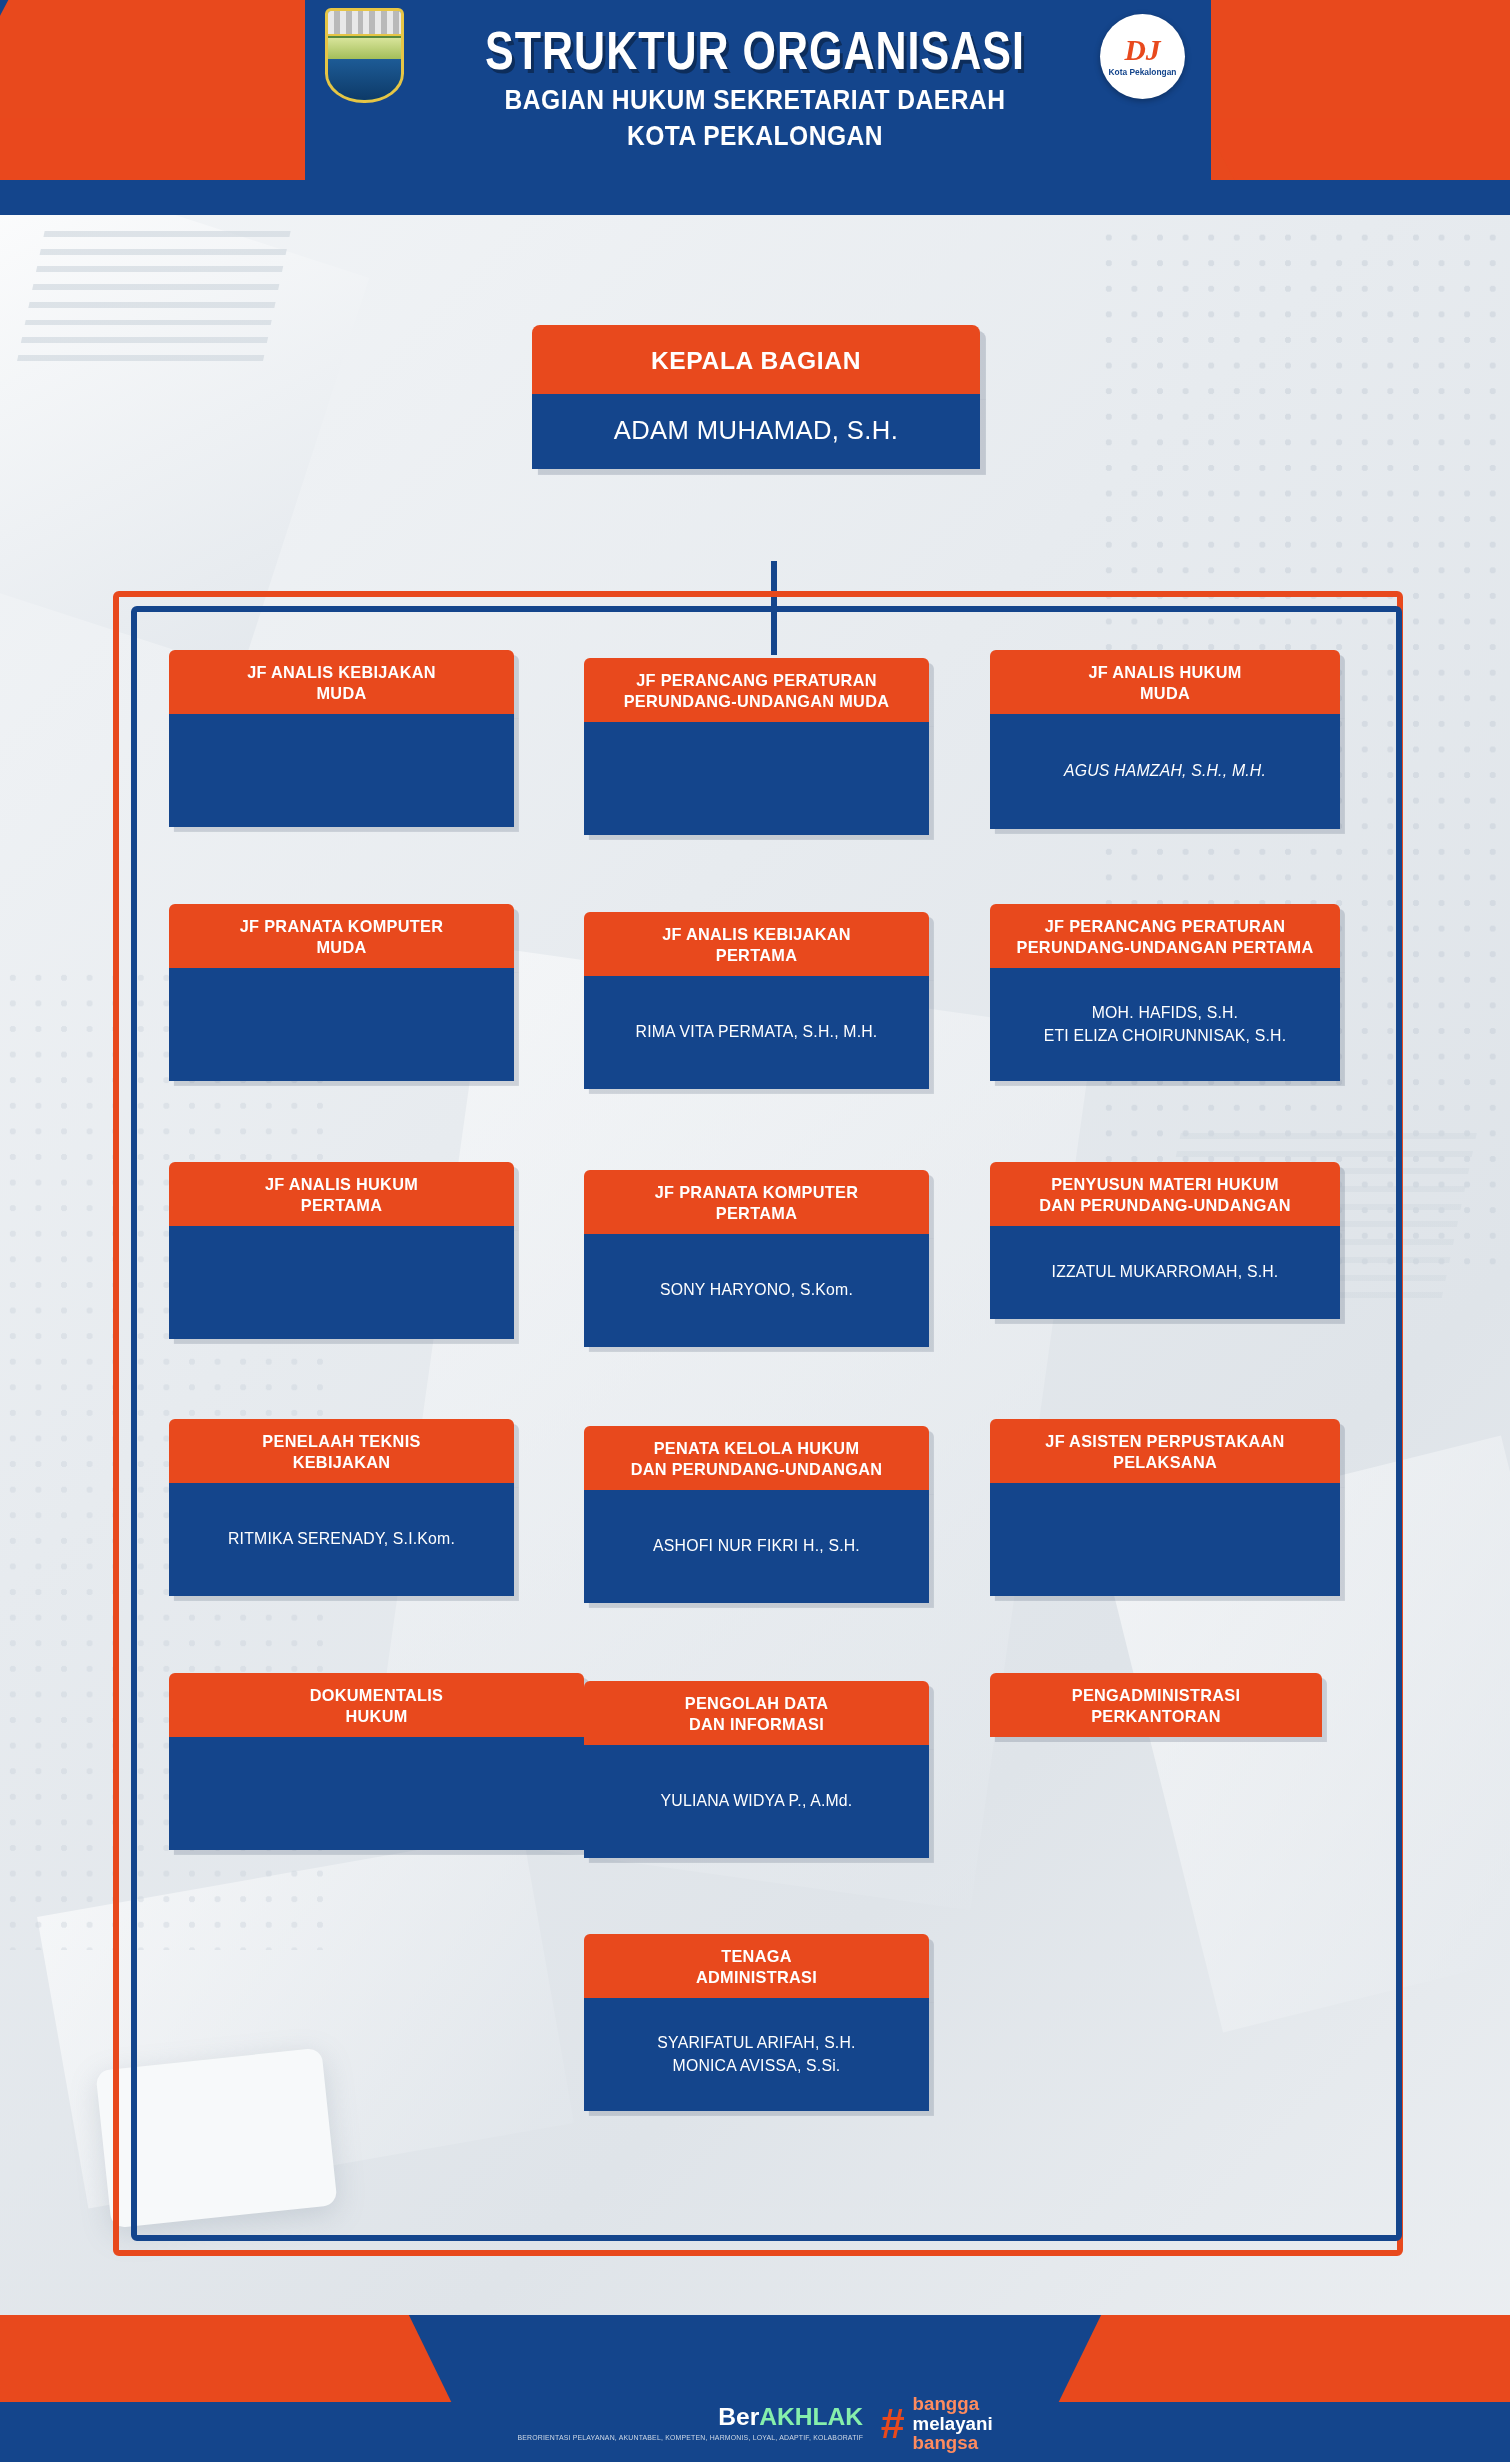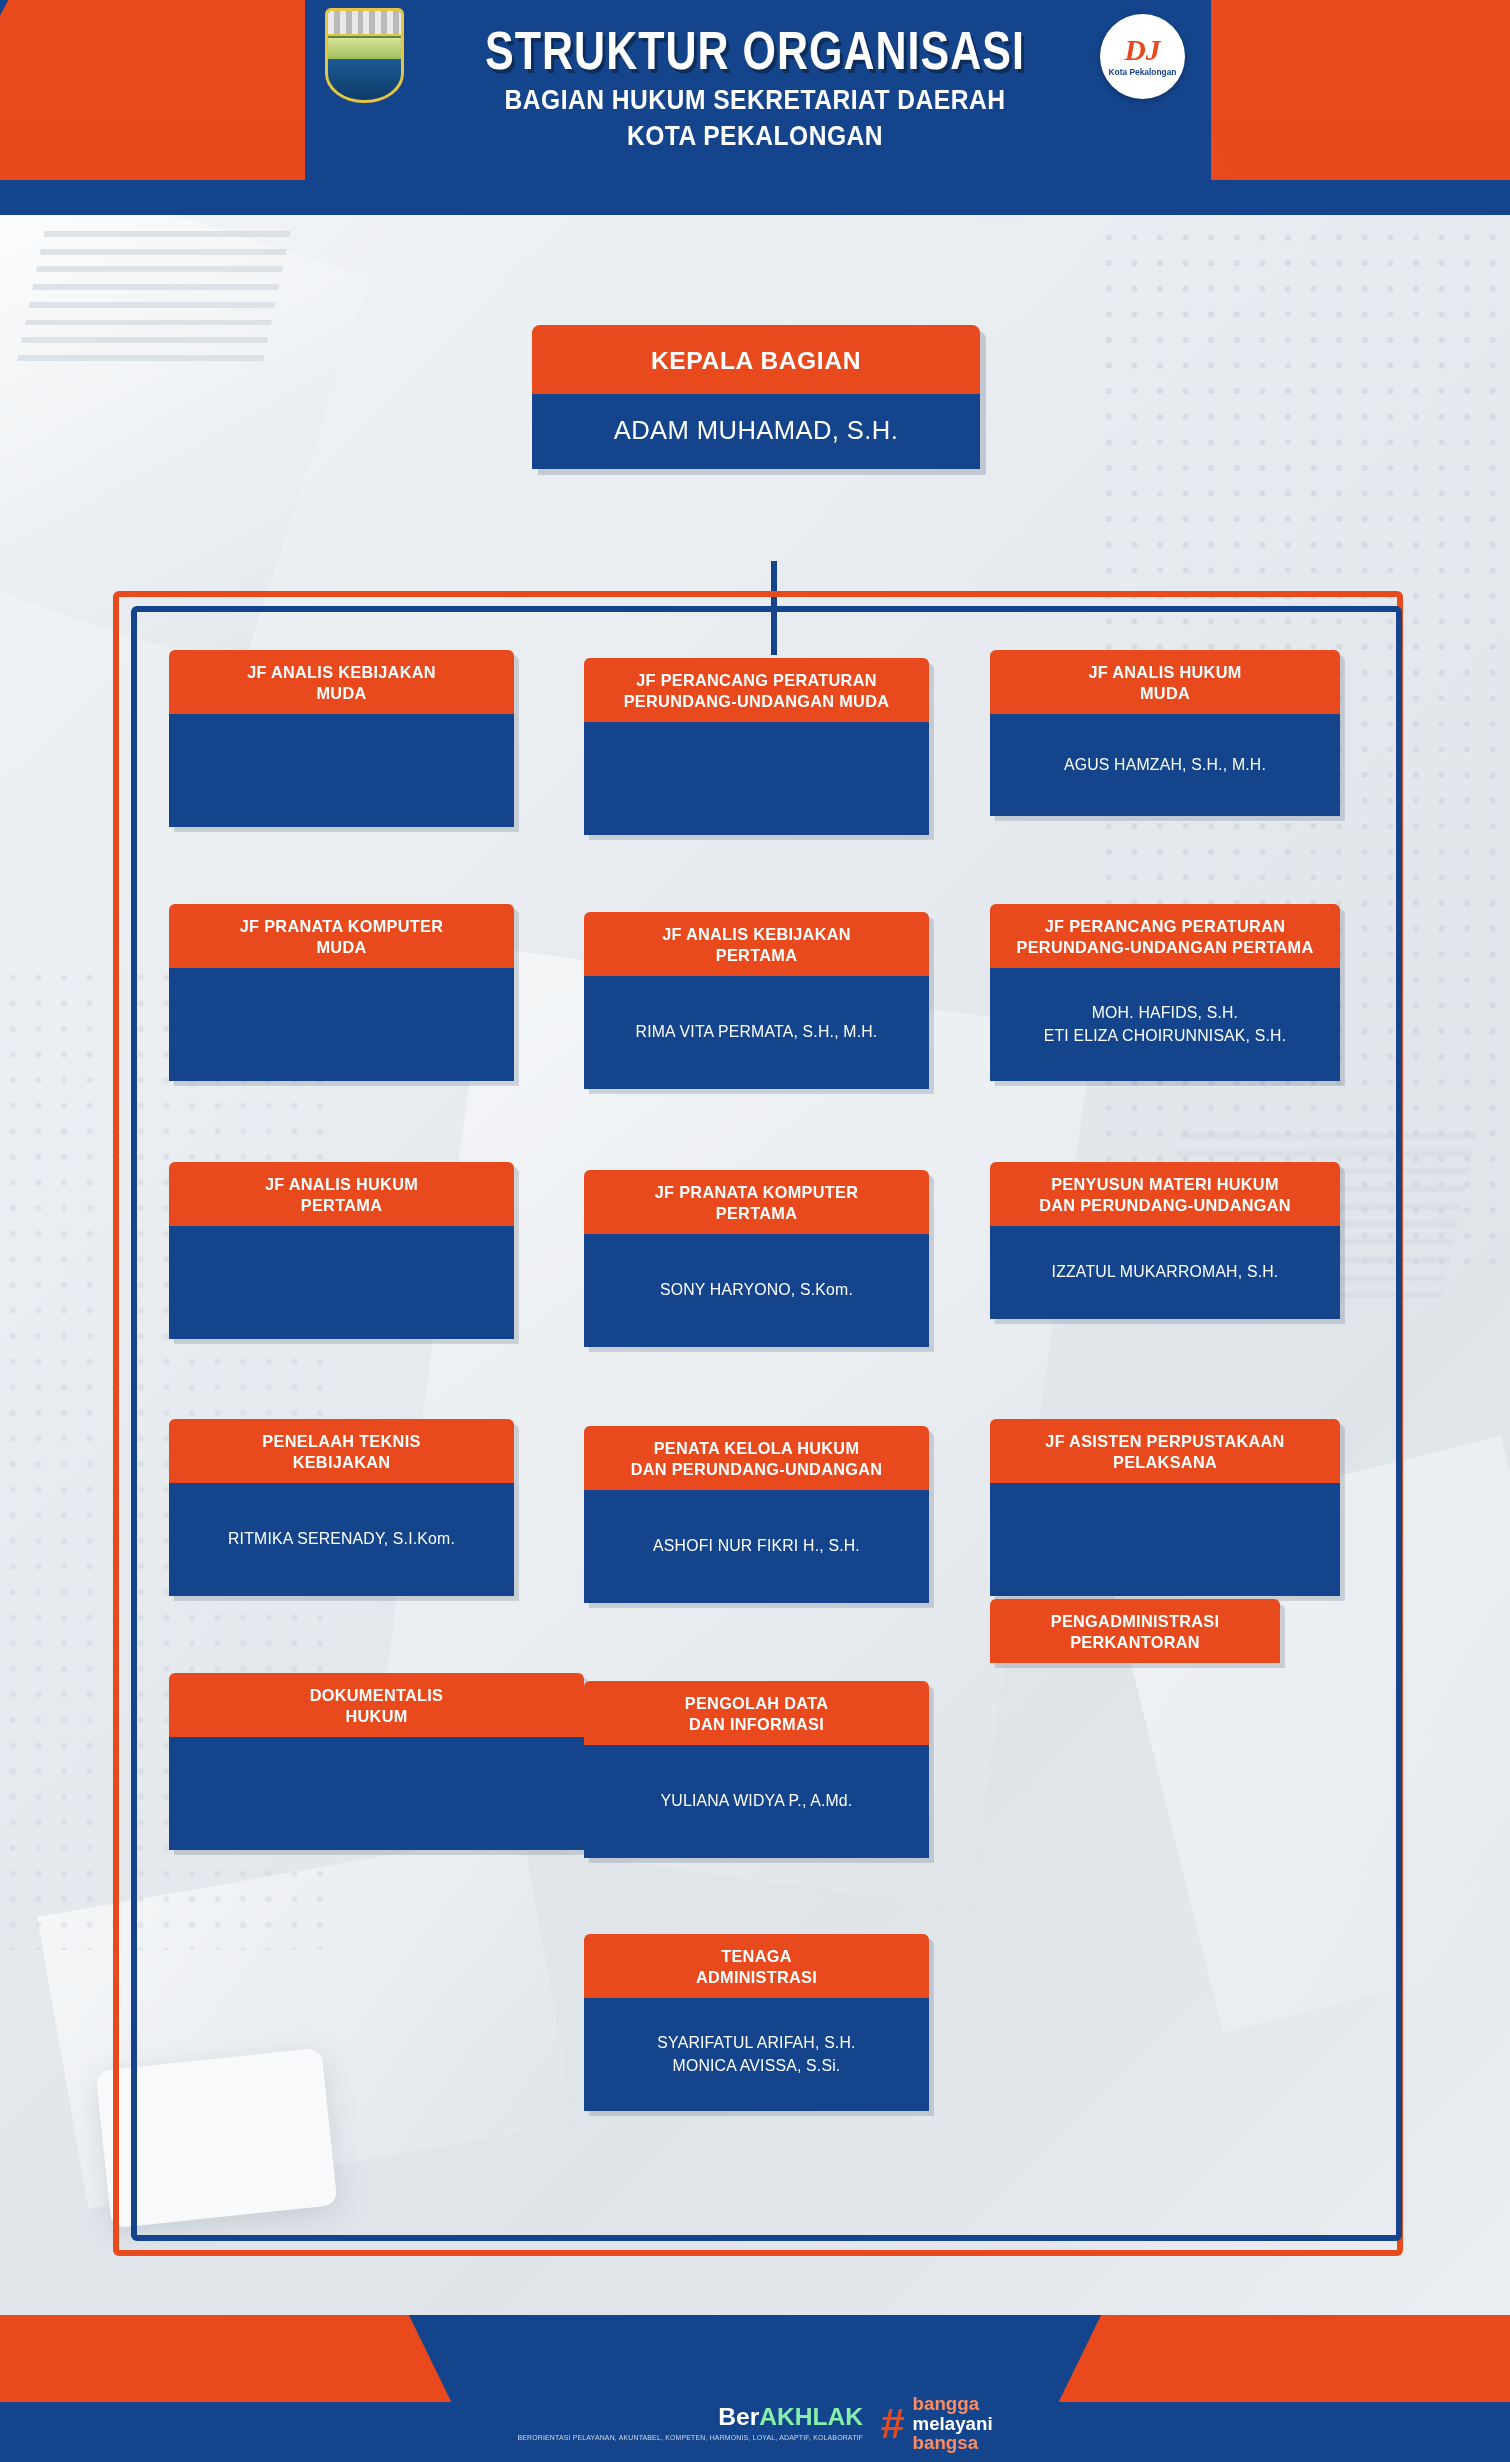--- a/index.html
+++ b/index.html
@@ -292,21 +292,21 @@
           </div>
           <div class="n-body" style="height: 113px;">
             <div></div>
           </div>
         </div>
         <div class="node" style="left: 990px; top: 650px; width: 350px;">
           <div class="n-head">
             <div>JF ANALIS HUKUM</div>
             <div>MUDA</div>
           </div>
-          <div class="n-body" style="height: 102px;">
+          <div class="n-body" style="height: 115px; font-style: italic;">
             <div>
               <div>AGUS HAMZAH, S.H., M.H.</div>
             </div>
           </div>
         </div>
         <div class="node" style="left: 169px; top: 904px; width: 345px;">
           <div class="n-head">
             <div>JF PRANATA KOMPUTER</div>
             <div>MUDA</div>
           </div>
@@ -412,21 +412,21 @@
           <div class="n-head">
             <div>PENGOLAH DATA</div>
             <div>DAN INFORMASI</div>
           </div>
           <div class="n-body" style="height: 113px;">
             <div>
               <div>YULIANA WIDYA P., A.Md.</div>
             </div>
           </div>
         </div>
-        <div class="node" style="left: 990px; top: 1599px; width: 290px;">
+        <div class="node" style="left: 990px; top: 1673px; width: 332px;">
           <div class="n-head">
             <div>PENGADMINISTRASI</div>
             <div>PERKANTORAN</div>
           </div>
         </div>
         <div class="node" style="left: 584px; top: 1934px; width: 345px;">
           <div class="n-head">
             <div>TENAGA</div>
             <div>ADMINISTRASI</div>
           </div>

